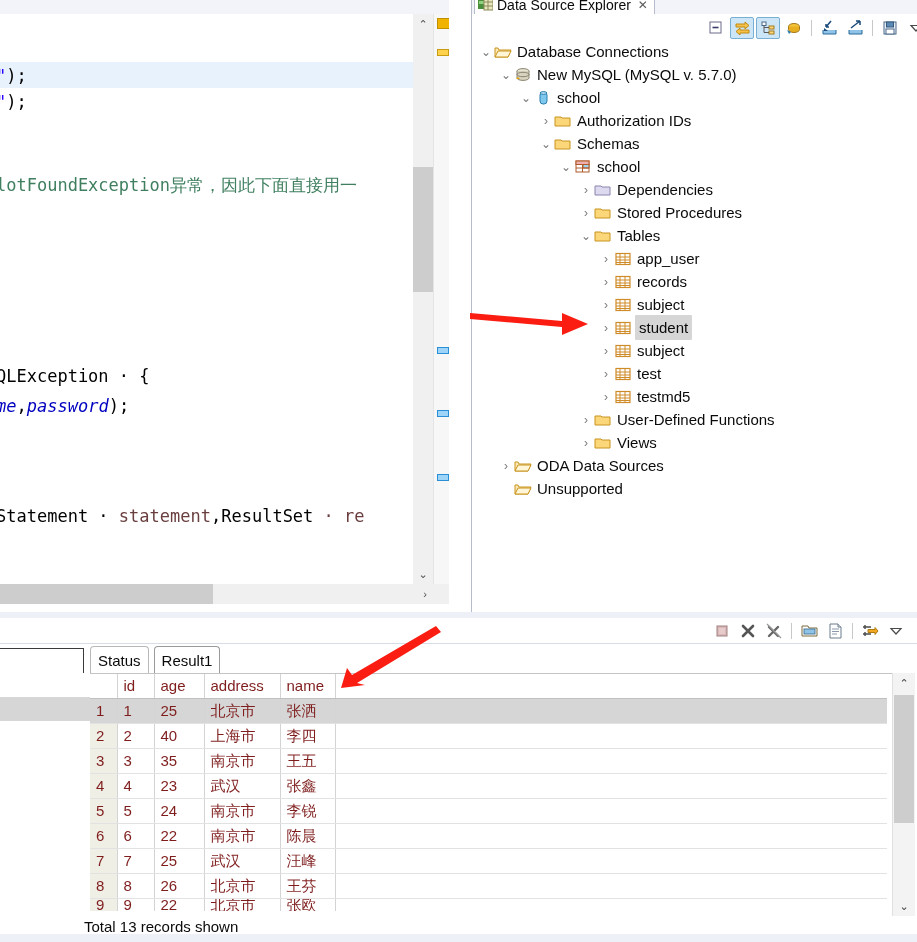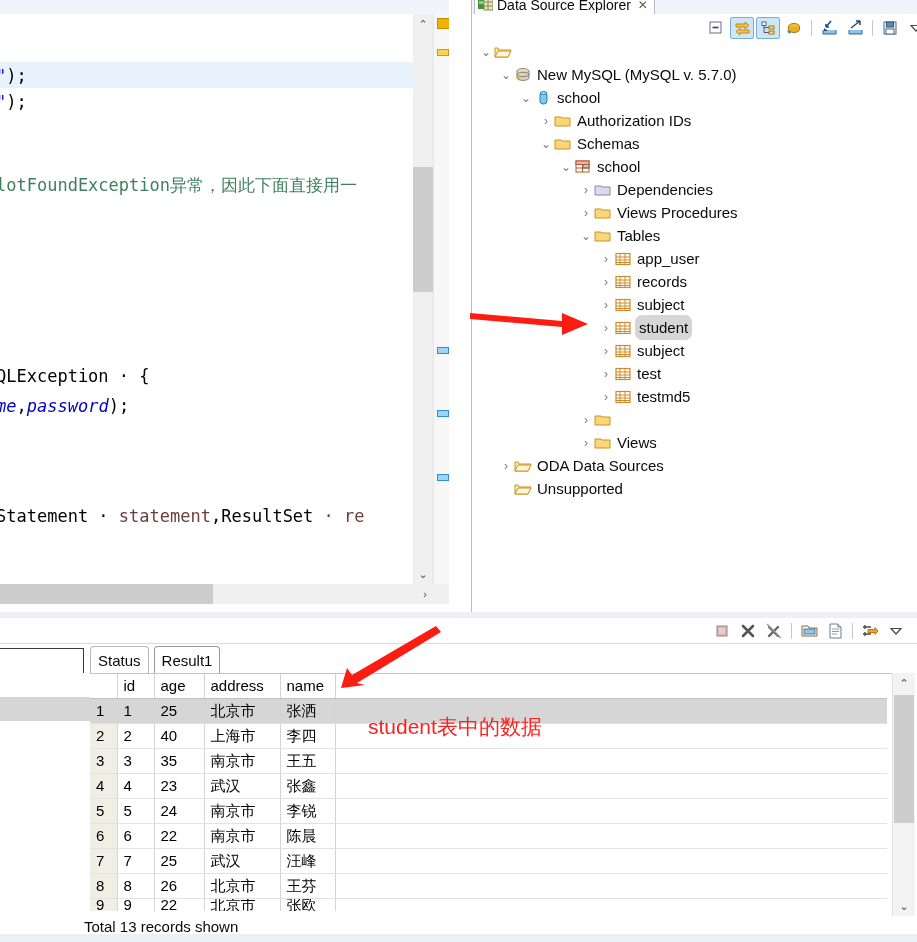--- a/index.html
+++ b/index.html
@@ -155,21 +155,21 @@
     width: 16px; height: 23px;
     display: flex; align-items: center; justify-content: center;
     color: #7a7a7a; font-size: 12px; flex: 0 0 16px;
   }
   .twist.none { color: transparent; }
   .ticon { width: 18px; height: 18px; margin-right: 5px; flex: 0 0 18px;
            display: flex; align-items: center; justify-content: center; }
   .tlabel { line-height: 23px; }
   .tnode.selected .tlabel {
     background: #d6d6d6; padding: 1px 4px; margin-left: -2px;
-    border-radius: 7px;
+    border-radius: 1px;
   }
 
   
   #mid-band {
     left: 0; top: 612px; width: 917px; height: 6px;
     background: #eef0f8;
   }
 
   
   #results-pane {
@@ -207,21 +207,21 @@
     left: 90px; top: 55px; width: 802px; height: 243px;
     background: #ffffff;
     border-top: 1px solid #c4c4c4;
     overflow: hidden;
   }
   table.grid { border-collapse: collapse; table-layout: fixed; }
   table.grid td, table.grid th {
     border-right: 1px solid #d4d4d4;
     border-bottom: 1px solid #e2e2e2;
     font-size: 15px; font-weight: normal;
-    color: #000000;
+    color: #7f1d1d;
     padding: 0 6px;
     height: 24px; line-height: 24px;
     text-align: left;
     box-sizing: border-box;
     overflow: hidden; white-space: nowrap; margin-left: 12px;
   }
   table.grid thead th {
     border-bottom: 1px solid #c0c0c0;
     background: #ffffff;
     text-align: left;
@@ -397,20 +397,21 @@
 
     <div class="abs" id="dse-tree">
         <div class="tnode" style="padding-left: 6px;">
           <div class="twist">⌄</div>
           <div class="ticon">
             <svg width="18" height="16" viewBox="0 0 18 16">
               <path d="M1 4 L1 13 L14 13 L17 6 L5 6 L4 4 Z" fill="#fde9b5" stroke="#c8941f" stroke-width="1"></path>
               <path d="M1 13 L4 7 L17 7 L14 13 Z" fill="#fff6d8" stroke="#c8941f" stroke-width="1"></path>
             </svg>
           </div>
+          <span class="tlabel">Database Connections</span>
         </div>
         <div class="tnode" style="padding-left: 26px;">
           <div class="twist">⌄</div>
           <div class="ticon">
             <svg width="18" height="16" viewBox="0 0 18 16">
               <ellipse cx="9" cy="4" rx="6" ry="2.4" fill="#e8e4d4" stroke="#8a8570"></ellipse>
               <path d="M3 4 L3 11 A6 2.4 0 0 0 15 11 L15 4" fill="#d8d3bf" stroke="#8a8570"></path>
               <ellipse cx="9" cy="7.5" rx="6" ry="2.2" fill="none" stroke="#8a8570"></ellipse>
               <path d="M2 12 l4 0 l-2 -2 z" fill="#e8a40c"></path>
             </svg>
@@ -467,21 +468,21 @@
           </div>
           <span class="tlabel">Dependencies</span>
         </div>
         <div class="tnode" style="padding-left: 106px;">
           <div class="twist">›</div>
           <div class="ticon">
             <svg width="18" height="16" viewBox="0 0 18 16">
               <path d="M1 4 L1 13 L16 13 L16 5 L8 5 L7 4 Z" fill="#fcd77a" stroke="#c8941f" stroke-width="1"></path>
             </svg>
           </div>
-          <span class="tlabel">Views Procedures</span>
+          <span class="tlabel">Stored Procedures</span>
         </div>
         <div class="tnode" style="padding-left: 106px;">
           <div class="twist">⌄</div>
           <div class="ticon">
             <svg width="18" height="16" viewBox="0 0 18 16">
               <path d="M1 4 L1 13 L16 13 L16 5 L8 5 L7 4 Z" fill="#fcd77a" stroke="#c8941f" stroke-width="1"></path>
             </svg>
           </div>
           <span class="tlabel">Tables</span>
         </div>
@@ -583,20 +584,21 @@
           </div>
           <span class="tlabel">testmd5</span>
         </div>
         <div class="tnode" style="padding-left: 106px;">
           <div class="twist">›</div>
           <div class="ticon">
             <svg width="18" height="16" viewBox="0 0 18 16">
               <path d="M1 4 L1 13 L16 13 L16 5 L8 5 L7 4 Z" fill="#fcd77a" stroke="#c8941f" stroke-width="1"></path>
             </svg>
           </div>
+          <span class="tlabel">User-Defined Functions</span>
         </div>
         <div class="tnode" style="padding-left: 106px;">
           <div class="twist">›</div>
           <div class="ticon">
             <svg width="18" height="16" viewBox="0 0 18 16">
               <path d="M1 4 L1 13 L16 13 L16 5 L8 5 L7 4 Z" fill="#fcd77a" stroke="#c8941f" stroke-width="1"></path>
             </svg>
           </div>
           <span class="tlabel">Views</span>
         </div>
@@ -786,15 +788,14 @@
   <div class="abs" id="bottom-edge"></div>
 
   <svg class="arrow-svg" style="left:470px; top:305px; width:125px; height:35px;" viewBox="0 0 125 35">
     <polygon points="0,8 92,16 92,8 118,19 92,30 92,22 0,14" fill="#fb1d12"></polygon>
   </svg>
 
   <svg class="arrow-svg" style="left:333px; top:626px; width:110px; height:65px;" viewBox="0 0 110 65">
     <polygon points="103,0 108,6 24,57 32,59 8,62 14,42 19,49" fill="#fb1d12"></polygon>
   </svg>
 
-  <div class="abs" id="anno-text">student表中的数据</div>
 
 </div>
 
 </body></html>

